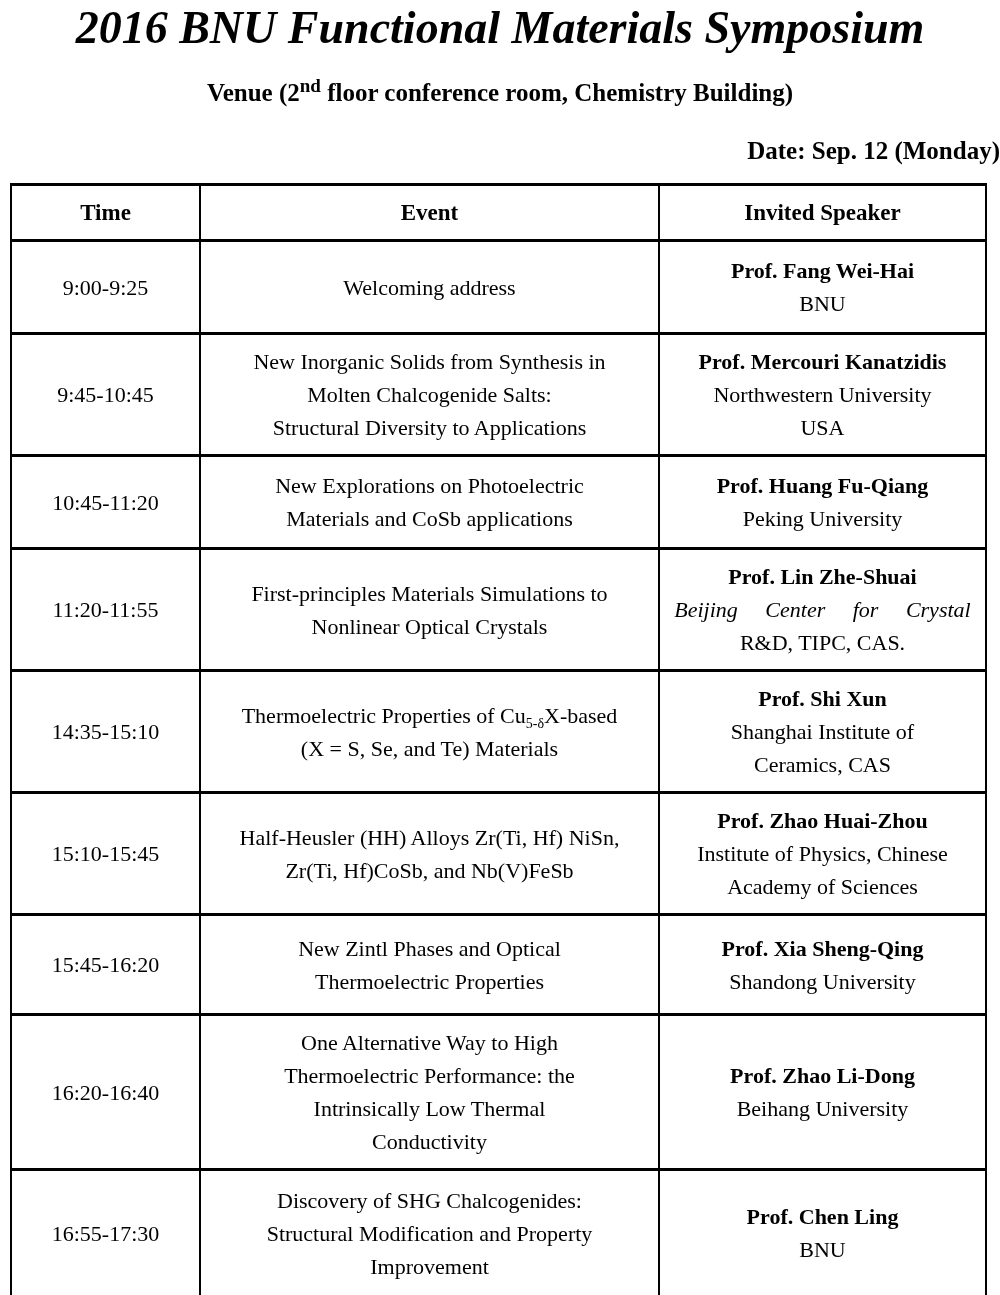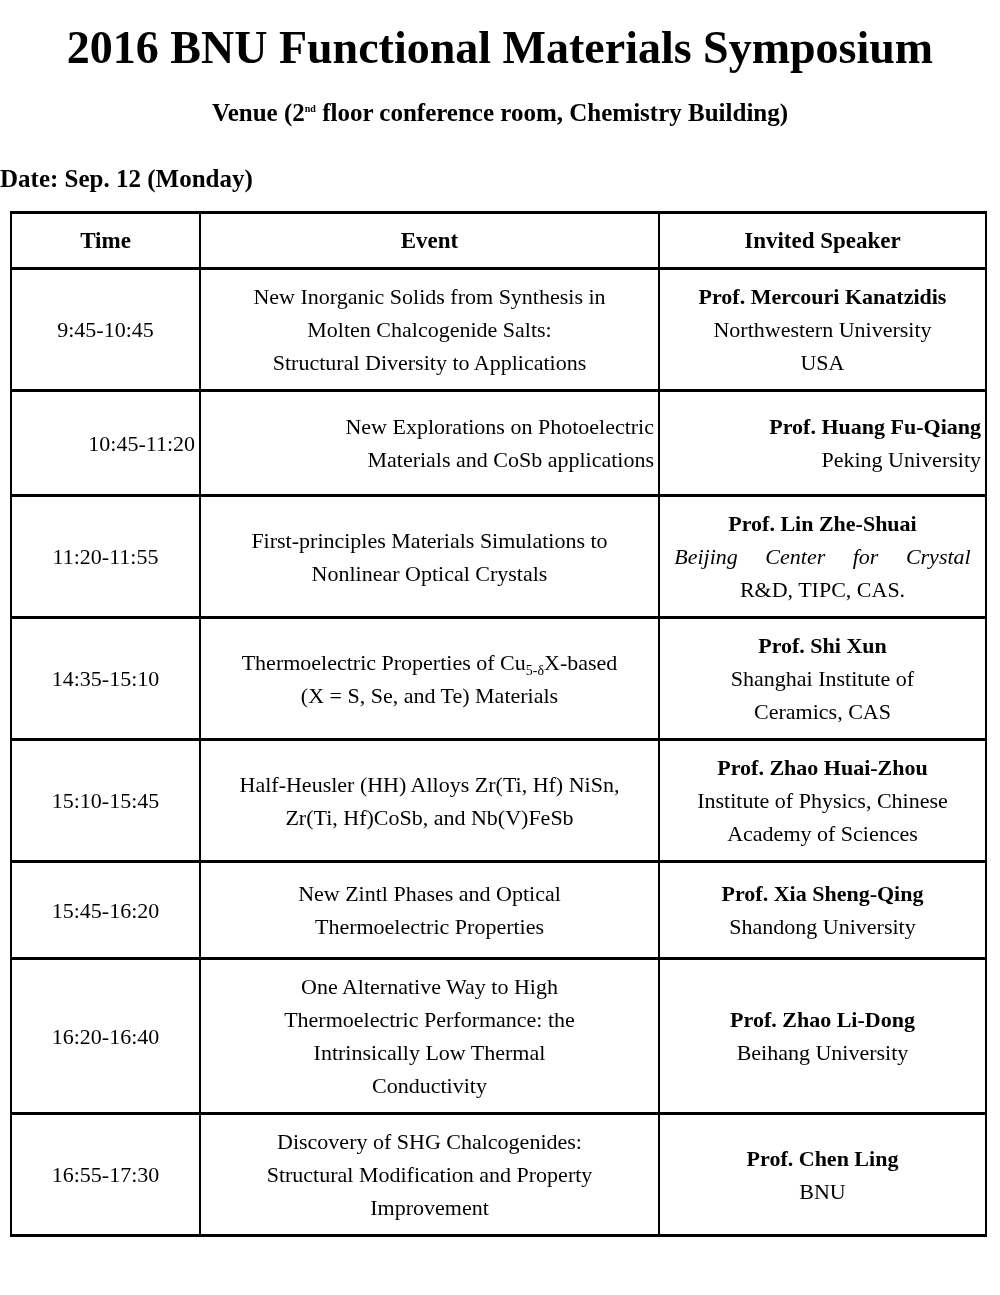--- a/index.html
+++ b/index.html
@@ -5,41 +5,41 @@
   * { margin: 0; padding: 0; box-sizing: border-box; }
   html, body {
     width: 1000px;
     background: #ffffff;
     color: #000000;
     font-family: "Liberation Serif", "DejaVu Serif", serif;
   }
   body { height: 1295px; overflow: hidden; }
 
   .page-title {
-    margin-top: 20px;
     text-align: center;
     font-size: 46px;
     line-height: 56px;
     font-weight: bold;
+    font-style: italic;
     letter-spacing: 0px;
   }
   .venue-line {
     margin-top: 22px;
     text-align: center;
     font-size: 25px;
     line-height: 30px;
     font-weight: bold;
   }
   .venue-line sup {
-    font-size: 10px;
+    font-size: 19px;
     line-height: 0;
   }
   .date-line {
-    margin-top: 36px;
-    text-align: left;
+    margin-top: 28px;
+    text-align: right;
     font-size: 25px;
     line-height: 30px;
     font-weight: bold;
   }
 
   table.schedule {
     border-collapse: collapse;
     table-layout: fixed;
     width: 975px;
     margin-left: 10px;
@@ -61,21 +61,21 @@
     padding: 10px 4px;
     overflow: hidden;
   }
   .schedule thead th {
     height: 56px;
     font-weight: bold;
     font-size: 23px;
   }
   
   .schedule tbody tr:nth-child(1)  td { height: 93px; }
-  .schedule tbody tr:nth-child(2)  td { height: 105px; text-align: right; }
+  .schedule tbody tr:nth-child(2)  td { height: 105px; }
   .schedule tbody tr:nth-child(3)  td { height: 93px; }
   .schedule tbody tr:nth-child(4)  td { height: 95px; }
   .schedule tbody tr:nth-child(5)  td { height: 98px; }
   .schedule tbody tr:nth-child(6)  td { height: 97px; }
   .schedule tbody tr:nth-child(7)  td { height: 100px; }
   .schedule tbody tr:nth-child(8)  td { height: 95px; }
   .schedule tbody tr:nth-child(9)  td { height: 127px; }
   .schedule tbody tr:nth-child(10) td { height: 96px; }
 
   .speaker-name { font-weight: bold; }
@@ -103,20 +103,30 @@
   </colgroup>
   <thead>
     <tr>
       <th>Time</th>
       <th>Event</th>
       <th>Invited Speaker</th>
     </tr>
   </thead>
   <tbody>
       <tr>
+        <td class="time-cell">9:00-9:25</td>
+        <td class="event-cell">
+          <div class="line"><span>Welcoming address</span></div>
+        </td>
+        <td class="speaker-cell">
+          <div class="line speaker-name">Prof. Fang Wei-Hai</div>
+          <div class="line affil">BNU</div>
+        </td>
+      </tr>
+      <tr>
         <td class="time-cell">9:45-10:45</td>
         <td class="event-cell">
           <div class="line"><span>New Inorganic Solids from Synthesis in</span></div>
           <div class="line"><span>Molten Chalcogenide Salts:</span></div>
           <div class="line"><span>Structural Diversity to Applications</span></div>
         </td>
         <td class="speaker-cell">
           <div class="line speaker-name">Prof. Mercouri Kanatzidis</div>
           <div class="line affil">Northwestern University</div>
           <div class="line affil">USA</div>

